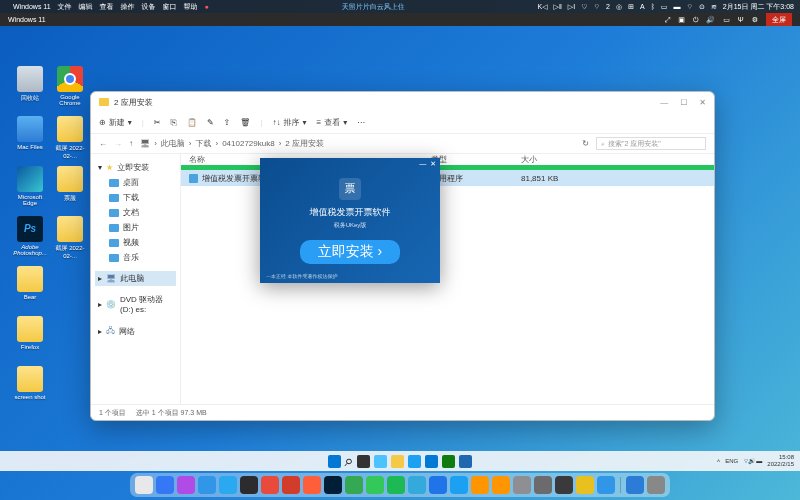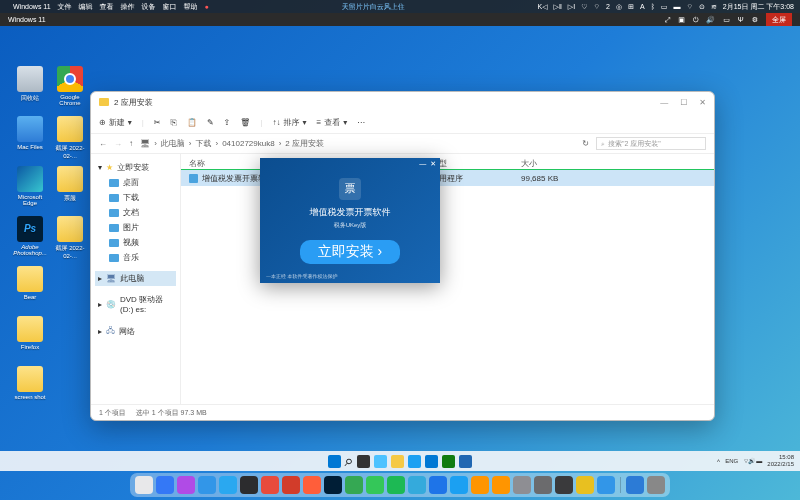--- a/index.html
+++ b/index.html
@@ -43,21 +43,21 @@
 .addr-search{width:110px;height:13px;border:1px solid #ddd;font-size:7px;padding:0 4px;color:#999;display:flex;align-items:center;gap:3px}
 .exp-body{flex:1;display:flex;overflow:hidden}
 .exp-side{width:90px;border-right:1px solid #eee;padding:6px 4px;overflow:hidden}
 .side-item{display:flex;align-items:center;gap:4px;padding:2px 3px;font-size:8px;color:#333}
 .side-item.sel{background:#d4e7f5}
 .side-item .si{width:10px;height:8px;background:#4aa3df;border-radius:1px}
 .side-item .star{color:#f5c945}
 .side-item .pc{color:#5a7ba8}
 .side-item .dvd{color:#888}
 .exp-main{flex:1;display:flex;flex-direction:column}
-.list-head{height:16px;border-bottom:1px solid #22c55e;display:flex;align-items:flex-end;font-size:8px;color:#555}
+.list-head{height:16px;border-bottom:5px solid #22c55e;display:flex;align-items:flex-end;font-size:8px;color:#555}
 .list-head div:nth-child(1){width:250px;padding-left:8px}
 .list-head div:nth-child(2){width:90px}
 .list-head div:nth-child(3){width:80px}
 .list-row{height:16px;display:flex;align-items:center;font-size:8px;background:#cce4f7}
 .list-row div:nth-child(1){width:250px;padding-left:8px;display:flex;gap:4px;align-items:center}
 .list-row div:nth-child(2){width:90px}
 .list-row div:nth-child(3){width:80px}
 .file-ico{width:9px;height:9px;background:#4aa3df;border-radius:1px}
 .exp-status{height:16px;border-top:1px solid #eee;display:flex;align-items:center;padding:0 8px;font-size:7px;color:#666;gap:10px}
 
@@ -283,21 +283,21 @@
           <div>名称</div>
           <div>类型</div>
           <div>大小</div>
         </div>
         <div class="list-row">
           <div>
               <span class="file-ico"></span>
               <span>增值税发票开票软件</span>
             </div>
           <div>应用程序</div>
-          <div>99,685 KB</div>
+          <div>81,851 KB</div>
         </div>
       </div>
     </div>
     <div class="exp-status">
       <span>1 个项目</span>
       <span>选中 1 个项目  97.3 MB</span>
     </div>
   </div>
 
   <div class="installer">

